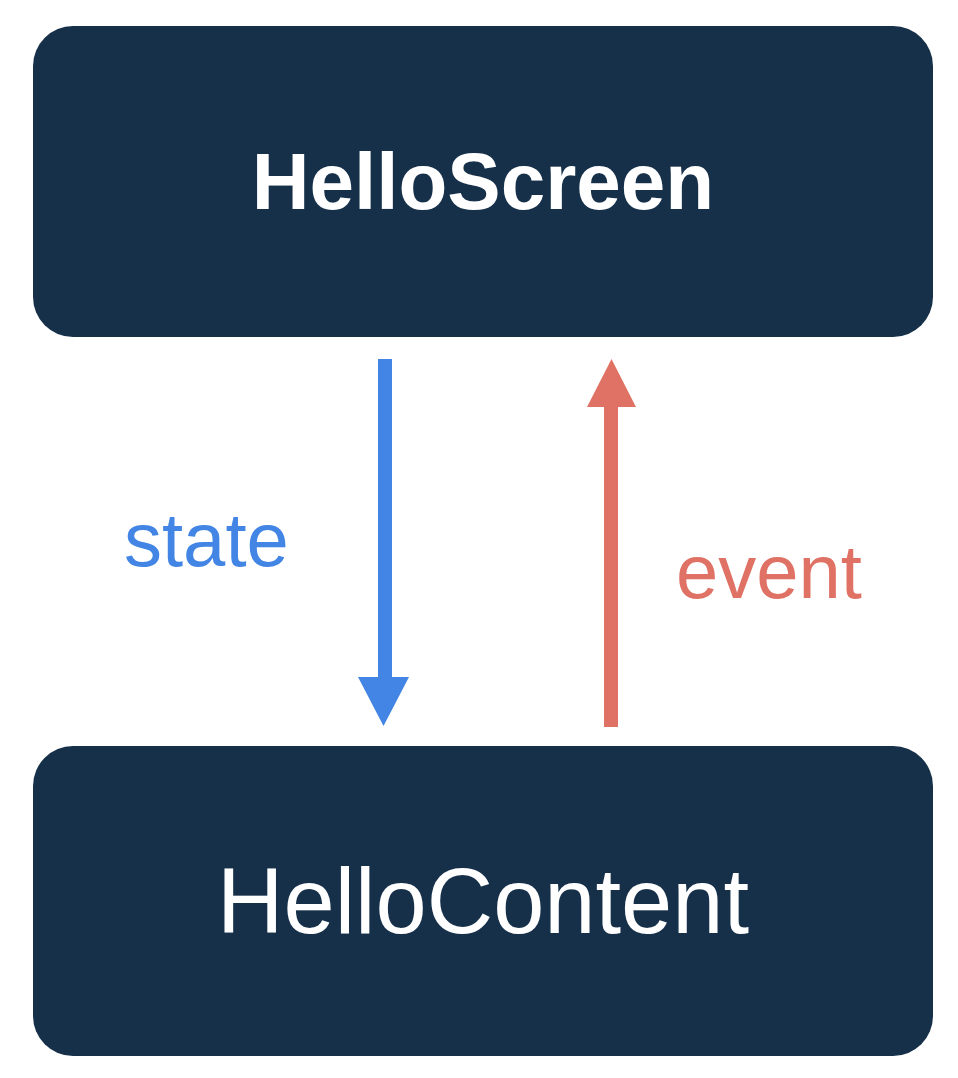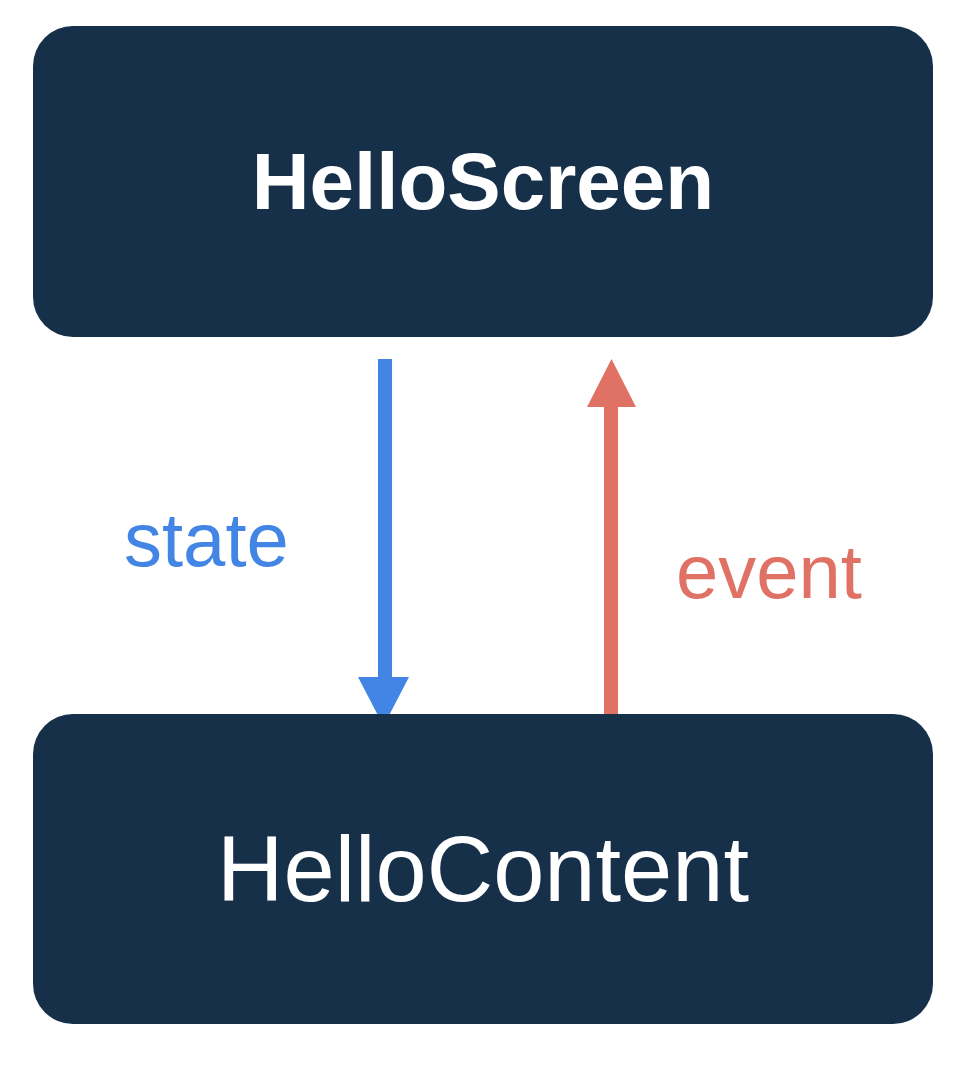--- a/index.html
+++ b/index.html
@@ -34,21 +34,21 @@
     left: 33px;
     top: 26px;
     width: 900px;
     height: 311px;
     font-size: 80px;
     font-weight: 700;
   }
 
   #node-hello-content {
     left: 33px;
-    top: 714px;
+    top: 746px;
     width: 900px;
     height: 310px;
     font-size: 92px;
     font-weight: 400;
   }
 
   .node-label {
     display: block;
     line-height: 1;
   }

